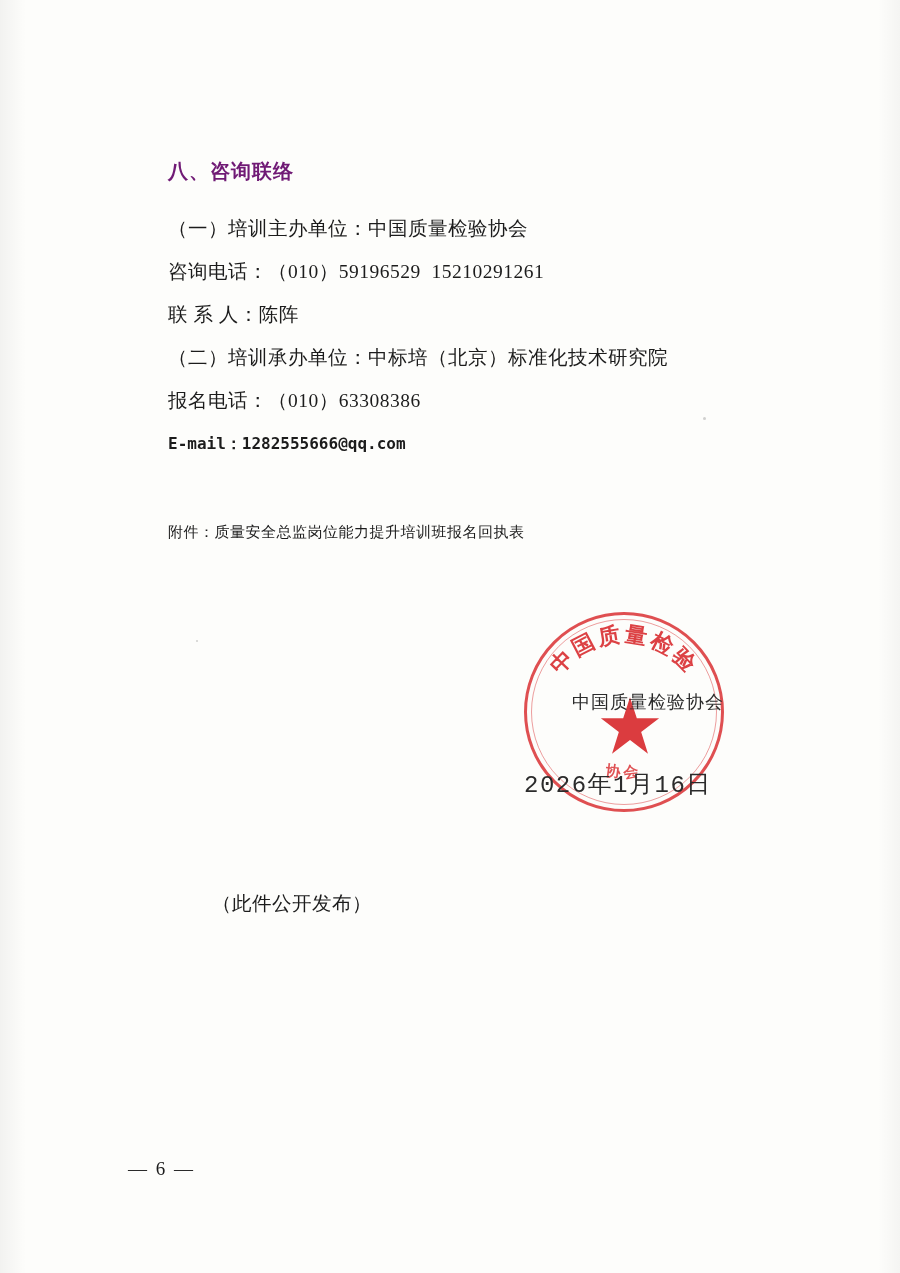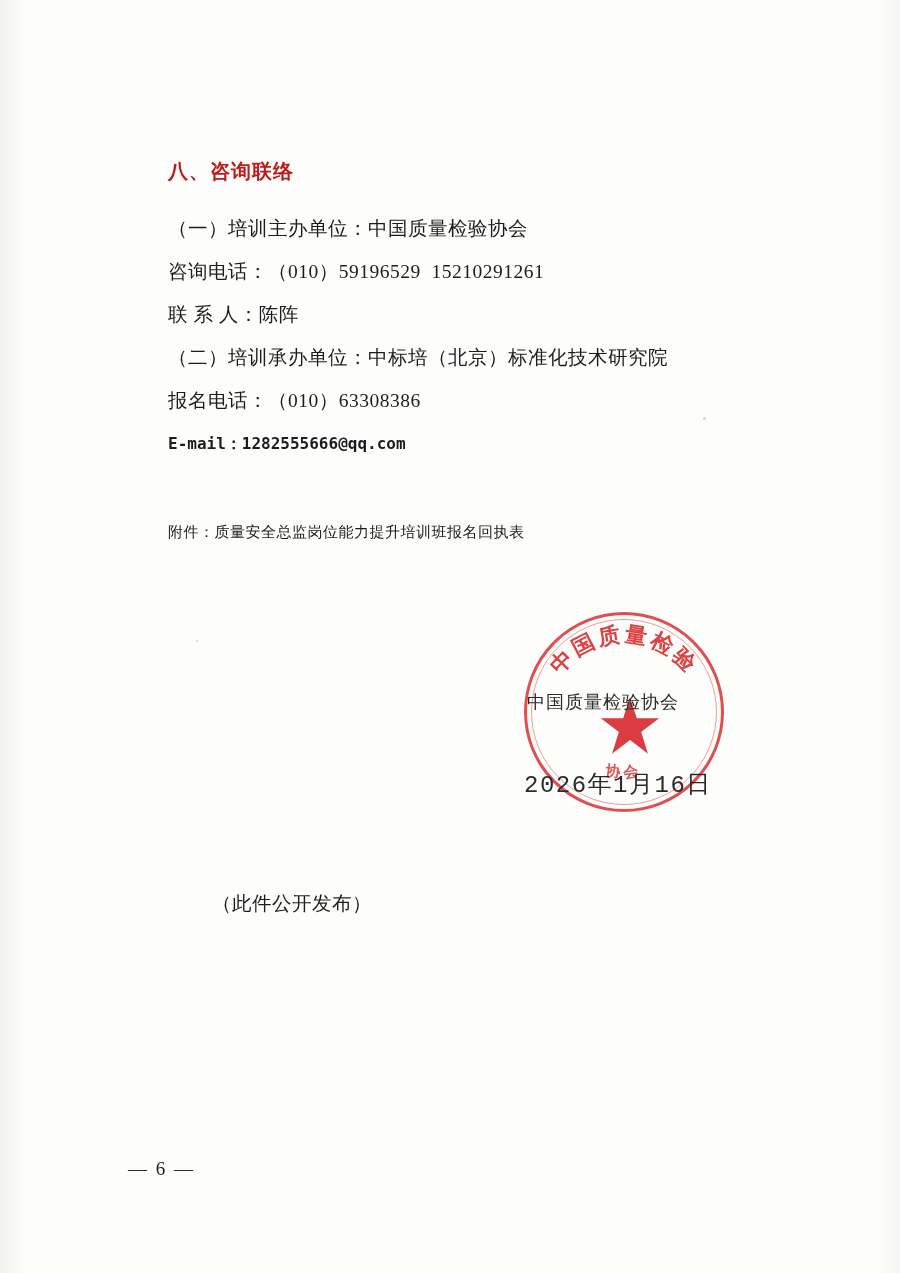--- a/index.html
+++ b/index.html
@@ -45,21 +45,21 @@
     left: 168px;
     top: 158px;
     width: 620px;
   }
 
   .section-heading {
     font-family: "DejaVu Sans", "Liberation Sans", sans-serif;
     font-weight: bold;
     font-size: 20px;
     letter-spacing: 1px;
-    color: #b91c1c;
+    color: #701a75;
     margin: 0 0 22px 0;
   }
 
   .line {
     font-size: 19.5px;
     line-height: 43px;
     letter-spacing: 0.5px;
     color: #1c1c1c;
     white-space: pre;
   }
@@ -148,24 +148,24 @@
     fill: #d8282b;
     font-family: "DejaVu Sans", "Liberation Sans", sans-serif;
     font-size: 15px;
     font-weight: bold;
     letter-spacing: 4px;
     opacity: 0.8;
   }
 
   .org-line {
     position: absolute;
-    left: 27px;
+    left: 33px;
     top: 78px;
     width: 230px;
-    text-align: left;
+    text-align: center;
     font-size: 18px;
     letter-spacing: 1px;
     color: #2b2b2b;
   }
 
   .seal-date {
     position: absolute;
     left: 24px;
     top: 156px;
     width: 220px;

